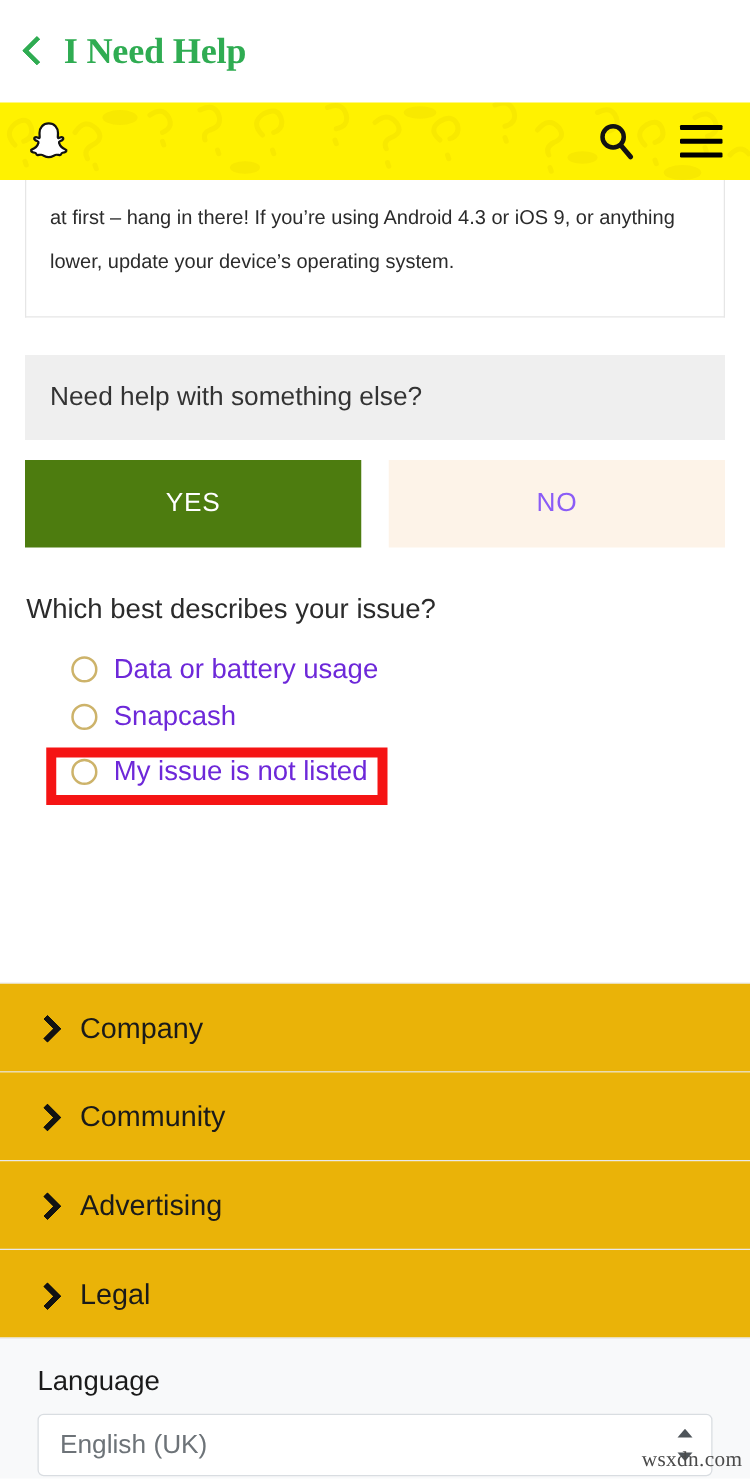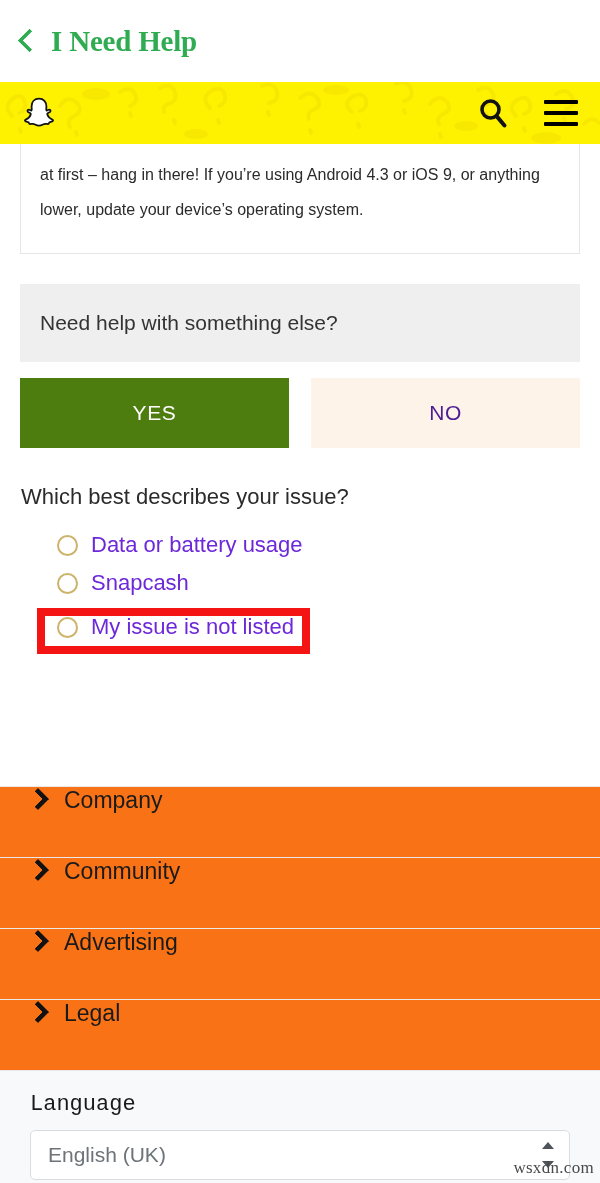--- a/index.html
+++ b/index.html
@@ -119,21 +119,21 @@
   .info-card p {
     font-size: 16px;
     line-height: 35px;
     color: #2b2b2b;
     padding-top: 13px;
   }
 
   .prompt-bar {
     margin: 30px 20px 0 20px;
     background: #efefef;
-    height: 78px;
+    height: 68px;
     display: flex;
     align-items: center;
     padding-left: 20px;
   }
   .prompt-bar span {
     font-size: 21px;
     color: #333333;
   }
 
   .yesno-row {
@@ -147,21 +147,21 @@
     border: none;
     font-family: "Liberation Sans", sans-serif;
     font-size: 21px;
     letter-spacing: 0.6px;
     cursor: pointer;
     display: flex;
     align-items: center;
     justify-content: center;
   }
   .btn-yes { background: #4d7c0f; color: #ffffff; }
-  .btn-no  { background: #FDF3E8; color: #4c1d95; }
+  .btn-no  { background: #FDF3E8; color: #8b5cf6; }
 
   .issue-question {
     margin: 36px 0 0 21px;
     font-size: 22px;
     color: #2b2b2b;
   }
 
   .radio-list {
     margin: 16px 0 0 0;
     position: relative;
@@ -203,24 +203,24 @@
     position: absolute;
     left: 0;
     top: 642px;
     width: 600px;
     border-top: 1px solid #e9e9e9;
   }
   .footer-row {
     height: 71px;
     border-bottom: 1px solid #e9e9e9;
     display: flex;
-    align-items: flex-start;
+    align-items: center;
     padding-left: 28px;
     cursor: pointer;
-    background: #f97316;
+    background: #eab308;
   }
   .footer-row:last-child { border-bottom: none; }
   .fwd-chevron {
     width: 18px; height: 22px;
     position: relative;
     flex: 0 0 auto;
     margin-right: 18px;
   }
   .fwd-chevron::before {
     content: "";
@@ -244,21 +244,20 @@
     top: 926px;
     width: 600px;
     height: 113px;
     background: #F8F9FA;
     border-top: 1px solid #e6e8ea;
     padding: 21px 30px 0 30px;
   }
   .language-label {
     font-size: 22px;
     color: #1a1a1a;
-    font-family: Liberation Mono, monospace;
   }
   .language-select {
     margin-top: 13px;
     height: 50px;
     width: 540px;
     background: #ffffff;
     border: 1px solid #d9dde1;
     border-radius: 5px;
     display: flex;
     align-items: center;

